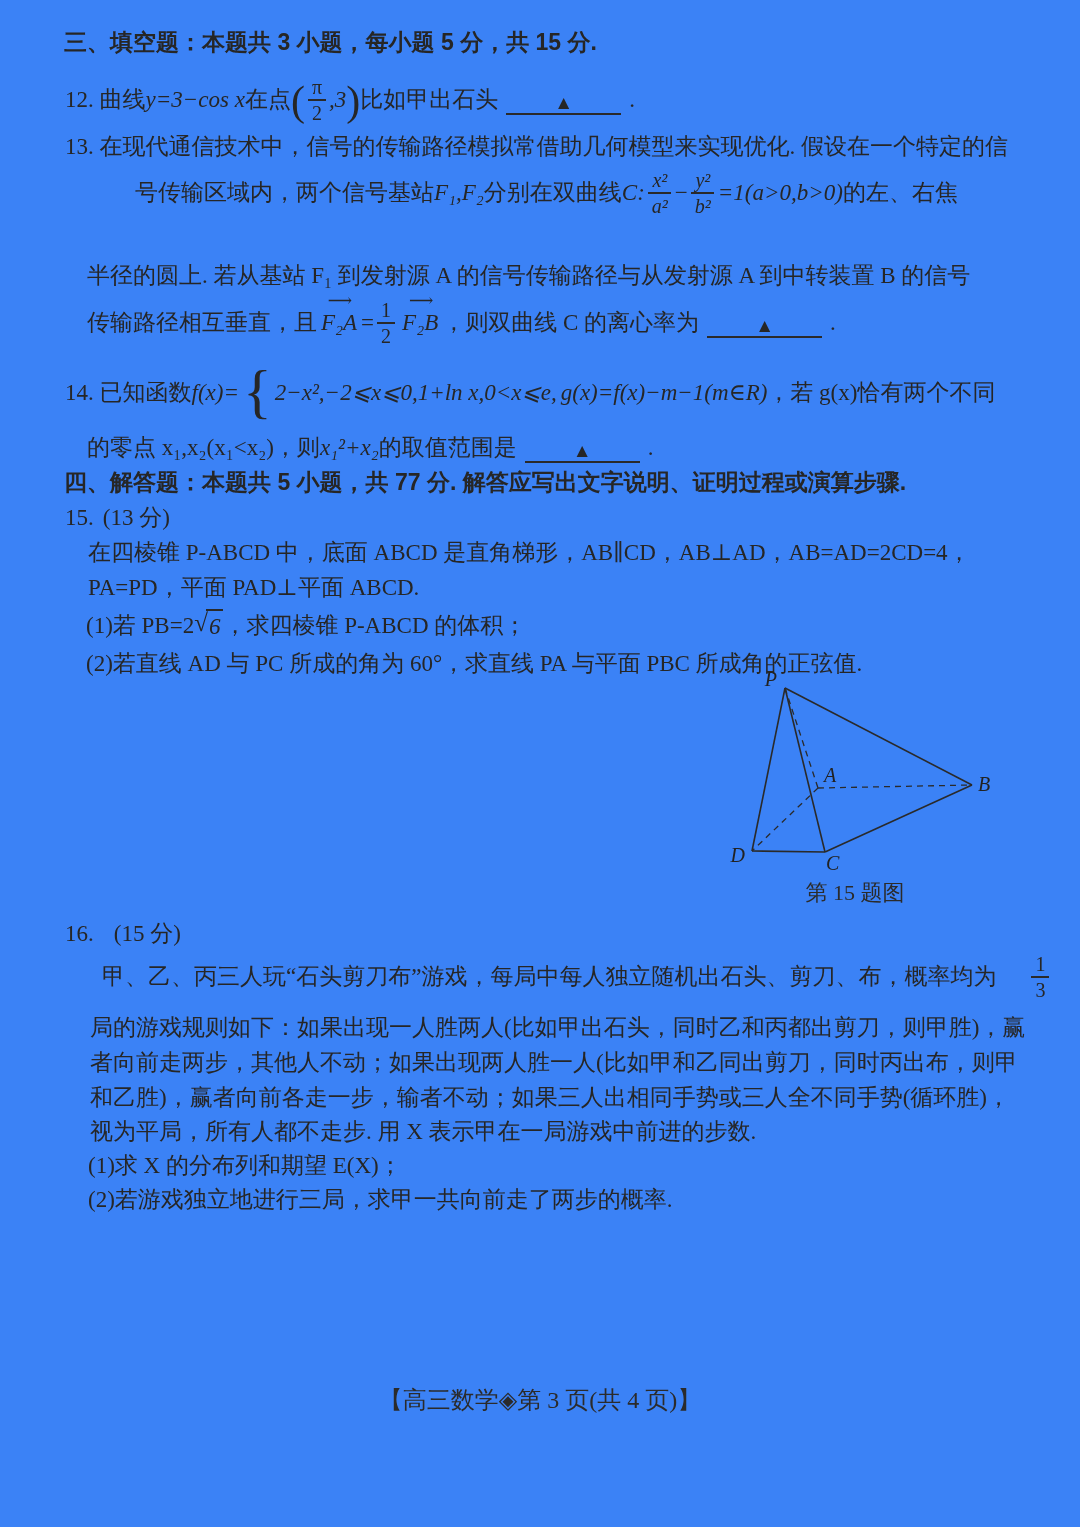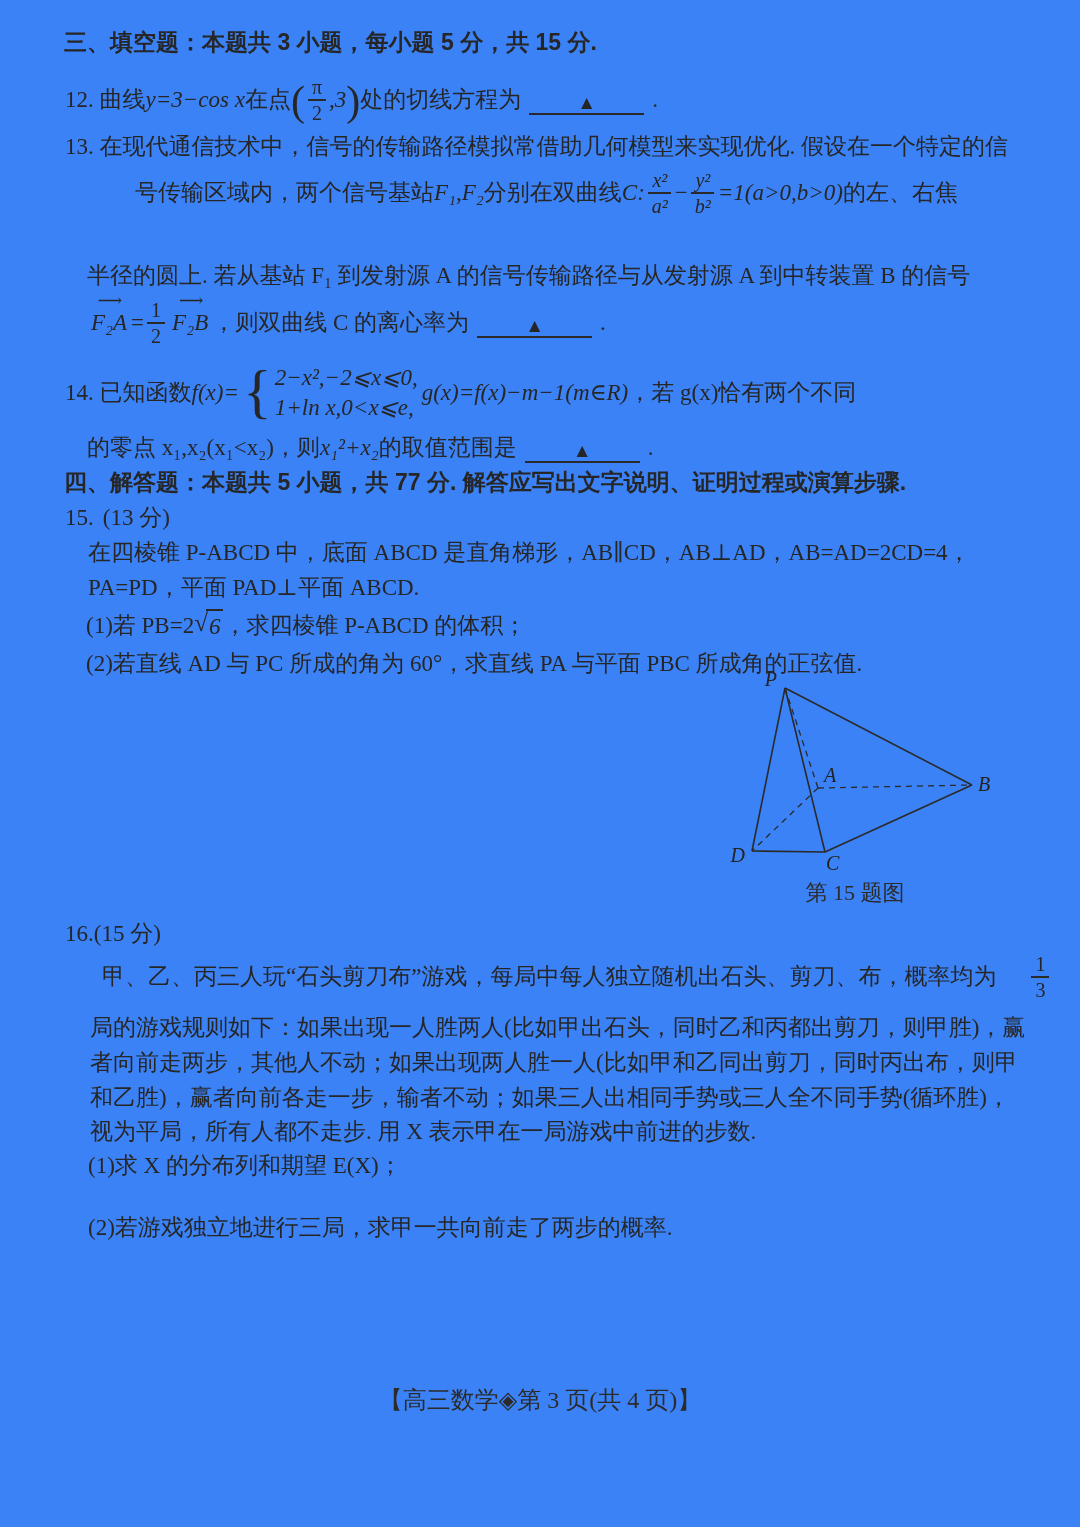--- a/index.html
+++ b/index.html
@@ -37,21 +37,21 @@
   .vec .arr{
     position:absolute;top:-15px;left:0;width:100%;
     text-align:center;font-size:17px;font-style:normal;
     letter-spacing:-2px;line-height:1;
   }
   .cases{display:inline-flex;align-items:center;margin:0 4px;}
   .cases .brace{
     font-size:60px;line-height:.85;font-weight:300;margin-right:3px;
     transform:translateY(-2px);font-style:normal;
   }
-  .cases .rows{display:flex;flex-direction:column;}
+  .cases .rows{display:flex;flex-direction:row;}
   .cases .row{line-height:30px;font-style:italic;}
   .sqrt{display:inline-flex;align-items:stretch;}
   .sqrt .sign{font-size:25px;line-height:1.1;margin-right:-2px;font-style:normal;}
   .sqrt .rad{border-top:2px solid #2a2a2a;padding:0 3px;font-style:italic;}
   .blank{
     display:inline-block;min-width:115px;height:27px;
     border-bottom:2px solid #2a2a2a;text-align:center;margin:0 8px;
   }
   .blank .tri{font-size:19px;line-height:27px;}
   .bigp{font-size:42px;font-weight:400;line-height:1;font-style:normal;transform:translateY(1px);}
@@ -78,21 +78,21 @@
     <span>曲线 </span>
     <span class="m">y=3−cos x</span>
     <span> 在点</span>
     <span class="bigp">(</span>
     <span class="frac upr">
       <span class="num">π</span>
       <span class="den">2</span>
     </span>
     <span class="m">,3</span>
     <span class="bigp">)</span>
-    <span>处的切线方程为</span>
+    <span>比如甲出石头</span>
     <span class="blank"><span class="tri">▲</span></span>
     <span>.</span>
   </div>
 
   <div class="line" style="left:65px;top:131px;">
     <span>13.</span>&nbsp;
     <span>在现代通信技术中，信号的传输路径模拟常借助几何模型来实现优化. 假设在一个特定的信</span>
   </div>
   <div class="line" style="left:87px;top:164px;height:58px;margin-left:48px;">
     <span>号传输区域内，两个信号基站 </span>
@@ -106,20 +106,21 @@
     <span>−</span>
     <span class="frac">
       <span class="num">y²</span>
       <span class="den">b²</span>
     </span>
     <span class="m">=1(a&gt;0,b&gt;0)</span>
     <span> 的左、右焦</span>
   </div>
   <div class="line" style="left:87px;top:260px;">半径的圆上. 若从基站 F₁ 到发射源 A 的信号传输路径与从发射源 A 到中转装置 B 的信号</div>
   <div class="line" style="left:87px;top:298px;height:50px;">
+    <span>传输路径相互垂直，且</span>
     <span class="vec">
       <span class="arr">⟶</span>
       <span>F₂A</span>
     </span>
     <span>=</span>
     <span class="frac upr">
       <span class="num">1</span>
       <span class="den">2</span>
     </span>
     <span class="vec">
@@ -186,34 +187,34 @@
 
       <text x="72" y="14" text-anchor="end">P</text>
       <text x="119" y="110">A</text>
       <text x="273" y="119">B</text>
       <text x="121" y="198">C</text>
       <text x="40" y="190" text-anchor="end">D</text>
     </svg>
   </div>
   <div class="caption" style="left:775px;top:878px;width:160px;text-align:center;">第 15 题图</div>
 
-  <div class="line" style="left:65px;top:918px;">
+  <div class="line" style="left:65px;top:918px;gap:20px;">
     <span>16.</span>
     <span>(15 分)</span>
   </div>
   <div class="line" style="left:102px;top:950px;height:54px;gap:32px;">
     <span>甲、乙、丙三人玩“石头剪刀布”游戏，每局中每人独立随机出石头、剪刀、布，概率均为</span>
     <span class="frac upr">
       <span class="num">1</span>
       <span class="den">3</span>
     </span>
     <span>. 每</span>
   </div>
   <div class="line" style="left:90px;top:1012px;">局的游戏规则如下：如果出现一人胜两人(比如甲出石头，同时乙和丙都出剪刀，则甲胜)，赢</div>
   <div class="line" style="left:90px;top:1047px;">者向前走两步，其他人不动；如果出现两人胜一人(比如甲和乙同出剪刀，同时丙出布，则甲</div>
   <div class="line" style="left:90px;top:1082px;">和乙胜)，赢者向前各走一步，输者不动；如果三人出相同手势或三人全不同手势(循环胜)，</div>
   <div class="line" style="left:90px;top:1116px;">视为平局，所有人都不走步. 用 X 表示甲在一局游戏中前进的步数.</div>
   <div class="line" style="left:88px;top:1150px;">(1)求 X 的分布列和期望 E(X)；</div>
-  <div class="line" style="left:88px;top:1184px;margin-top:28px;">(2)若游戏独立地进行三局，求甲一共向前走了两步的概率.</div>
+  <div class="line" style="left:88px;top:1184px;">(2)若游戏独立地进行三局，求甲一共向前走了两步的概率.</div>
 
   <div class="footer" style="top:1384px;">【高三数学◈第 3 页(共 4 页)】</div>
 
 </div>
 
 </body></html>

